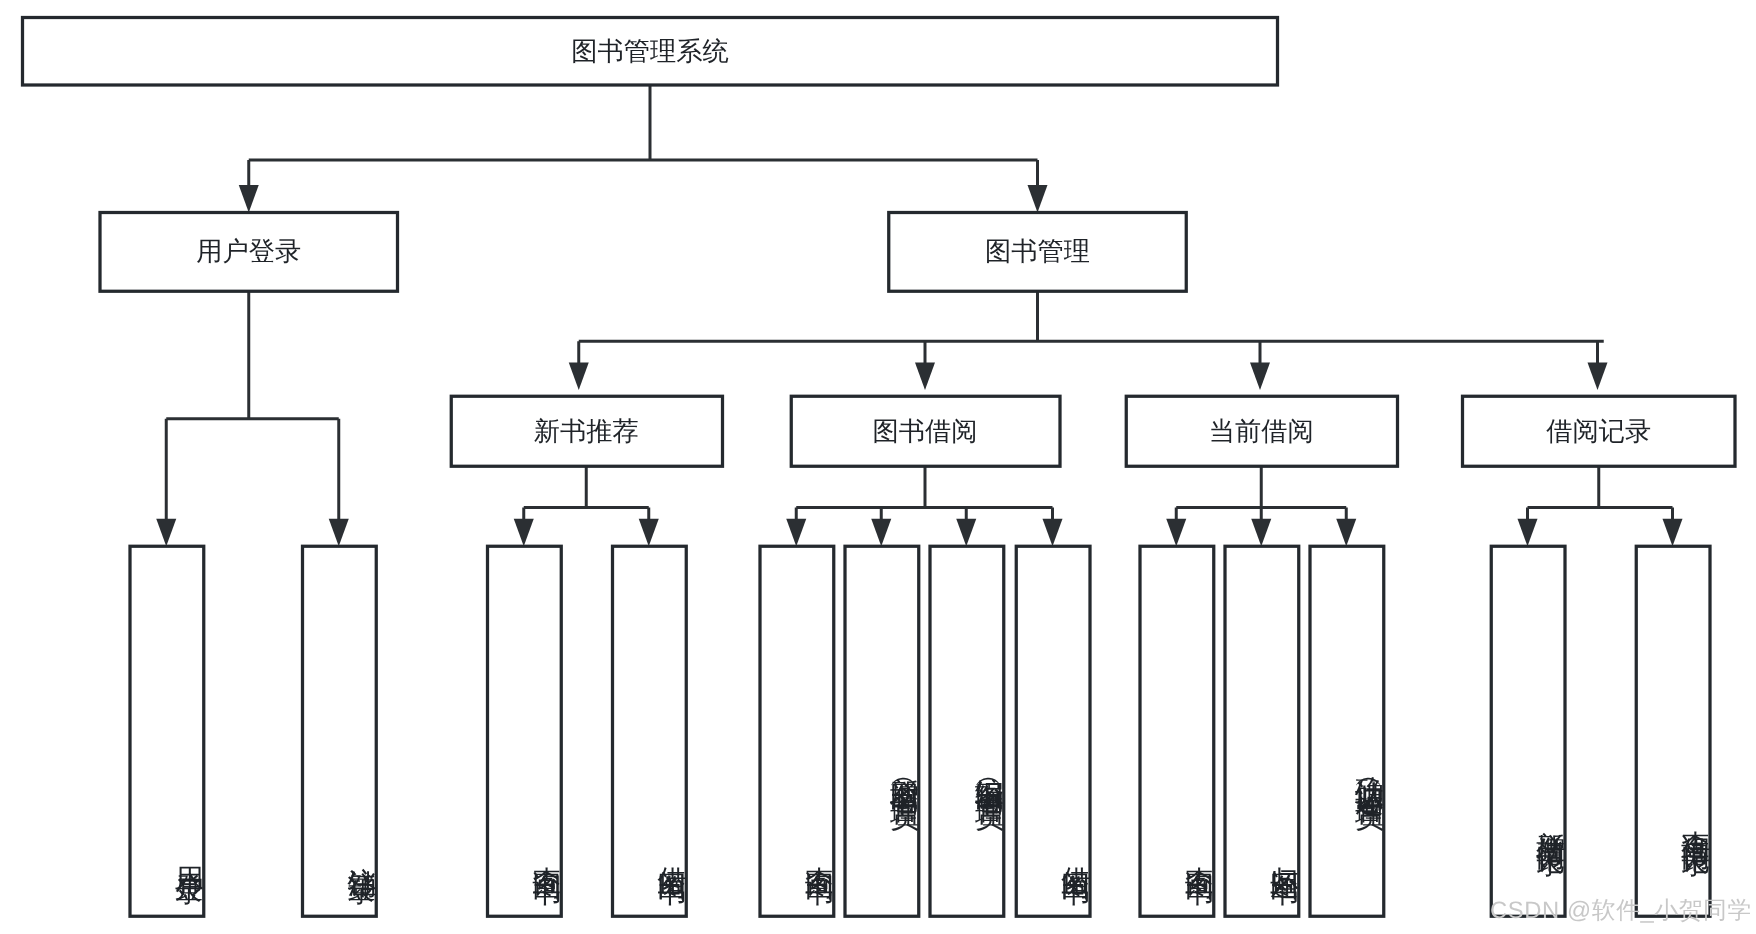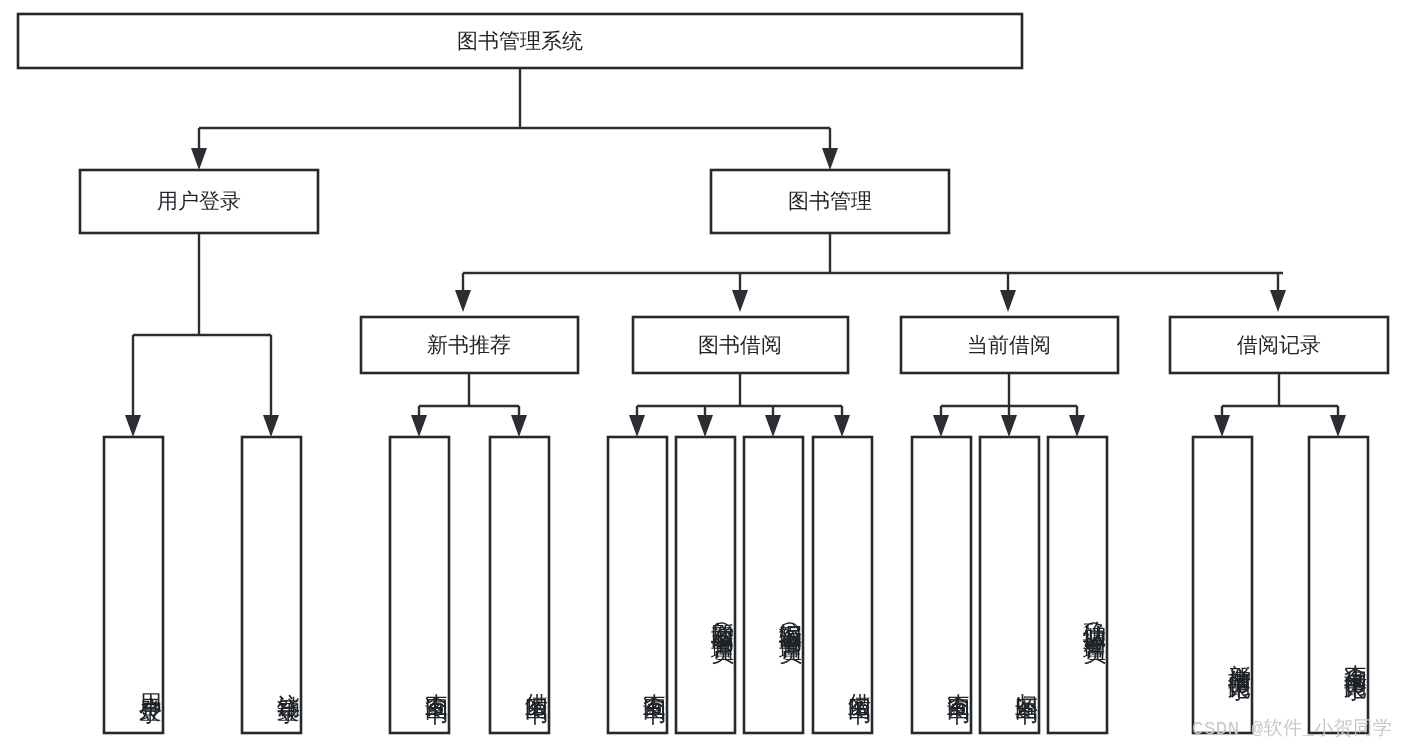--- a/index.html
+++ b/index.html
@@ -59,21 +59,21 @@
     line-height: 1.06;
     color: #1f2328;
     letter-spacing: 3px;
     text-align: center;
     white-space: nowrap;
     pointer-events: none;
     user-select: none;
   }
   .watermark {
     position: absolute;
-    font-family: Liberation Mono, monospace;
+    font-family: Liberation Sans, sans-serif;
     font-size: 19px;
     color: #c8c8c8;
     white-space: nowrap;
     letter-spacing: 0.5px;
   }
 </style>
 </head>
 <body>
 
 <div id="diagram-root">

